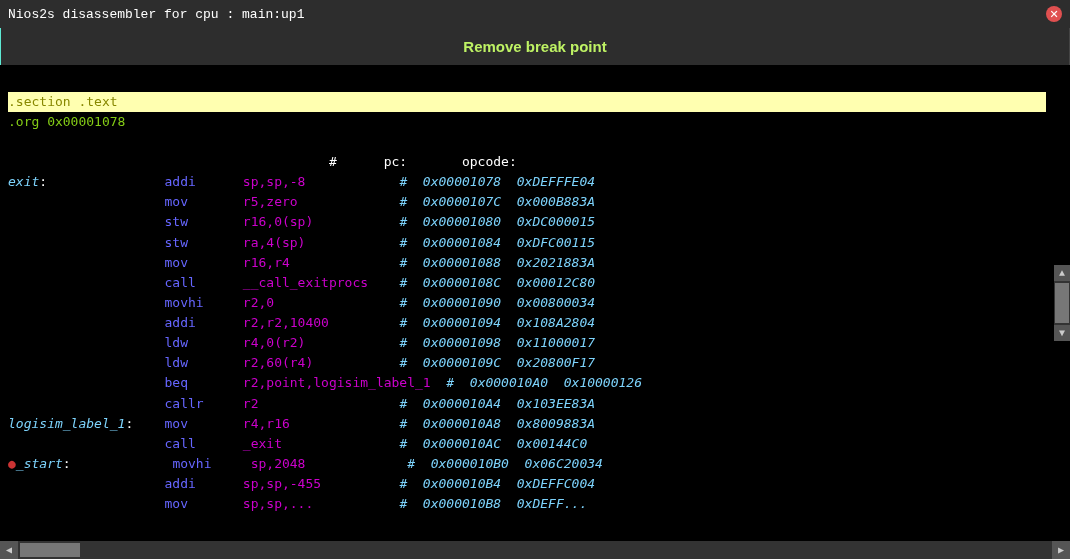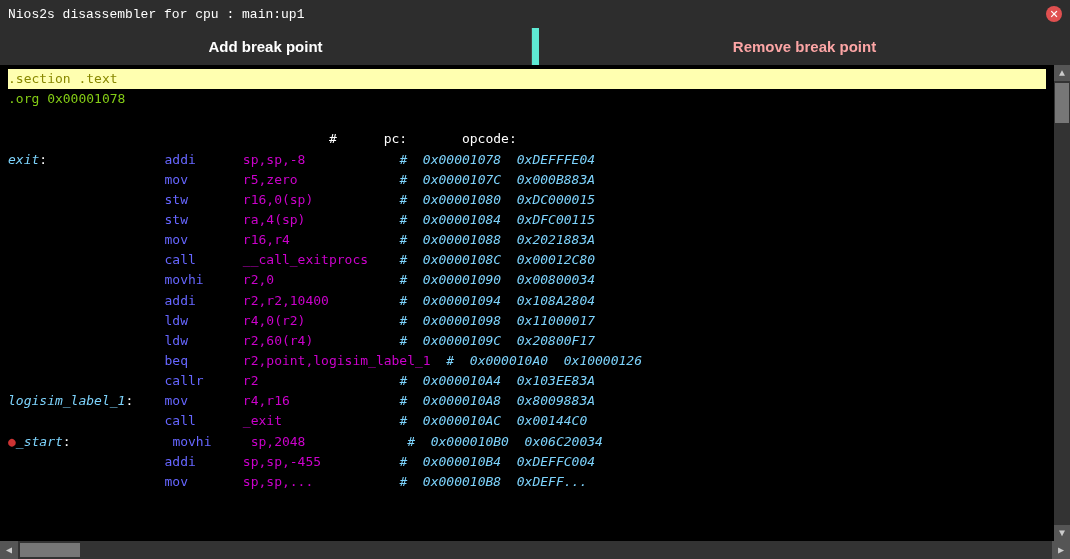--- a/index.html
+++ b/index.html
@@ -53,39 +53,40 @@
       font-size: 15px;
       font-weight: bold;
       cursor: pointer;
       border: none;
       background: transparent;
     }
     .toolbar-btn:first-child {
       border-right: 1px solid #444;
     }
     .toolbar-btn:last-child {
-      border-left: 7px solid #5eead4;
-      color: #fca5a5;
+      border-left: 1px solid #5eead4;
+      color: #bef264;
     }
     #line-info {
       flex: 2;
       display: flex;
       align-items: center;
       justify-content: center;
       color: #fff;
       font-size: 16px;
       font-weight: bold;
       border-left: 1px solid #444;
       border-right: 1px solid #444;
     }
     #content-area {
       display: flex;
       height: calc(559px - 28px - 37px - 18px);
       background: #000;
       overflow: hidden;
+      align-items: center;
     }
     #code-container {
       flex: 1;
       overflow: auto;
       padding: 4px 0;
       background: #000;
     }
     #scrollbar-v {
       width: 16px;
       background: #333;
@@ -161,21 +162,20 @@
   </style>
 </head>
 <body>
 
 <div id="title-bar">
   <span>Nios2s disassembler for cpu : main:up1</span>
   <button id="close-btn">✕</button>
 </div>
 
 <div id="toolbar">
-  <button class="toolbar-btn">Add break point</button>
   <button class="toolbar-btn">Remove break point</button>
 </div>
 
 <div id="content-area">
   <div id="code-container">
     <pre class="code-block"><span class="highlight-line"><span class="color-yellow">.section .text</span>
 </span><span class="color-yellow">.org 0x00001078</span>
 
 <span class="color-white">                                         #      pc:       opcode:</span>
 <span class="color-green">exit</span><span class="color-white">:               </span><span class="color-blue">addi</span>      <span class="color-purple">sp,sp,-8</span>            <span class="color-green">#  0x00001078  0xDEFFFE04</span>

